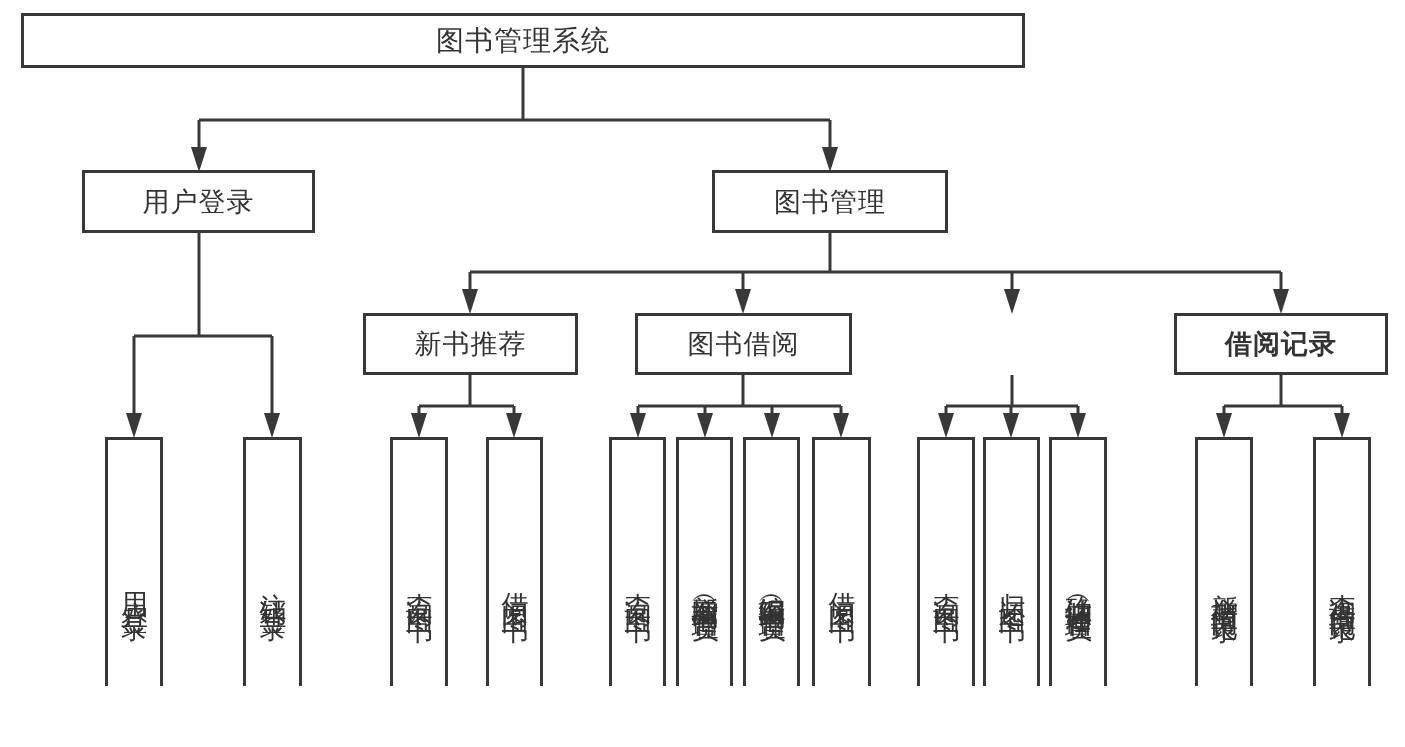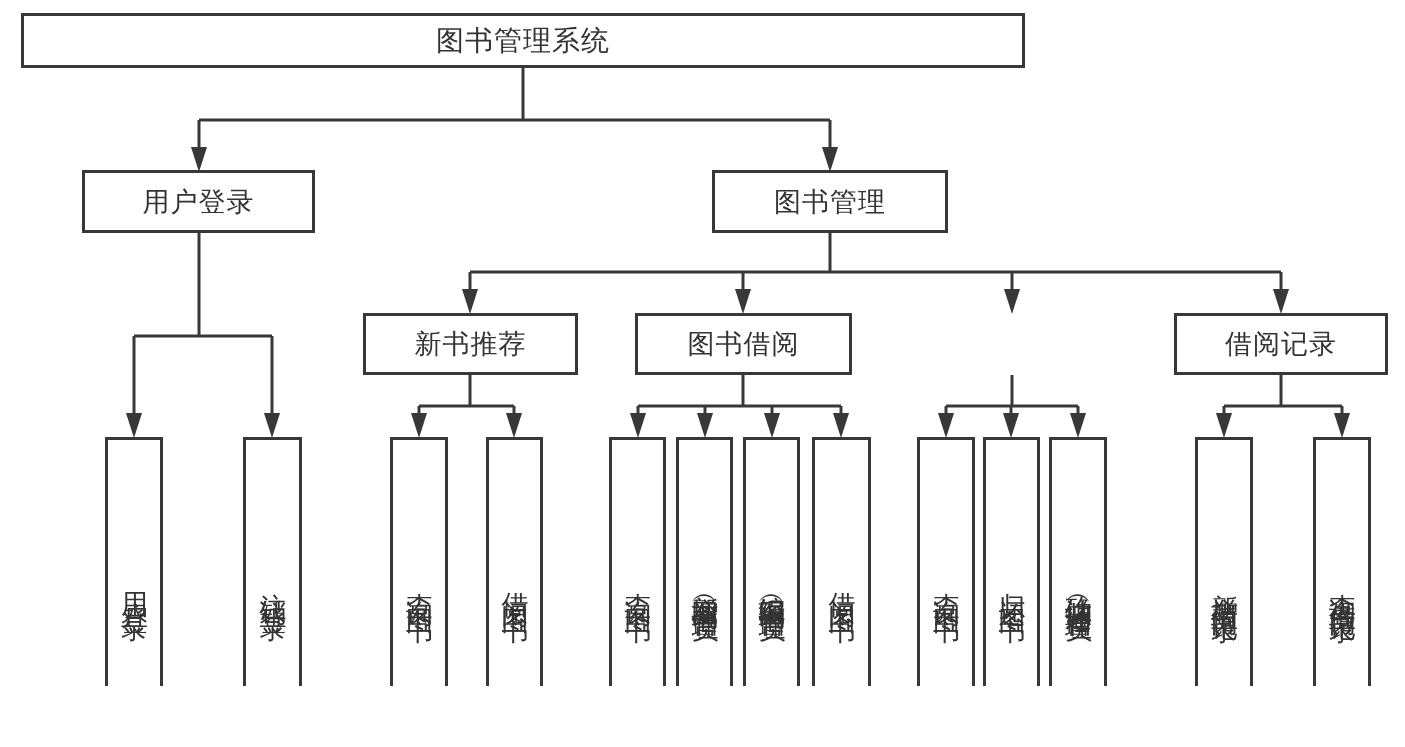--- a/index.html
+++ b/index.html
@@ -98,21 +98,21 @@
     </g>
   </svg>
 
   <div class="box h-node root-node" style="left:21px;top:13px;width:1004px;height:55px;">图书管理系统</div>
 
   <div class="box h-node" style="left:82px;top:170px;width:233px;height:63px;">用户登录</div>
   <div class="box h-node" style="left:712px;top:170px;width:236px;height:63px;">图书管理</div>
 
   <div class="box h-node" style="left:363px;top:313px;width:215px;height:62px;">新书推荐</div>
   <div class="box h-node" style="left:635px;top:313px;width:217px;height:62px;">图书借阅</div>
-  <div class="box h-node" style="left:1174px;top:313px;width:214px;height:62px;">借阅记录</div>
+  <div class="box h-node" style="left:1174px;top:313px;width:214px;height:62px;font-weight:bold;">借阅记录</div>
 
   <div class="box leaf ls-4" style="left:105px;top:437px;width:58px;height:300px;">用户登录</div>
   <div class="box leaf ls-4" style="left:243px;top:437px;width:59px;height:300px;">注销登录</div>
 
   <div class="box leaf ls-4" style="left:390px;top:437px;width:58px;height:300px;">查询图书</div>
   <div class="box leaf ls-4" style="left:486px;top:437px;width:57px;height:300px;">借阅图书</div>
 
   <div class="box leaf ls-4" style="left:609px;top:437px;width:57px;height:300px;">查询图书</div>
   <div class="box leaf ls-9" style="left:676px;top:437px;width:57px;height:300px;">新增图书（管理员）</div>
   <div class="box leaf ls-9" style="left:743px;top:437px;width:57px;height:300px;">编辑图书（管理员）</div>

